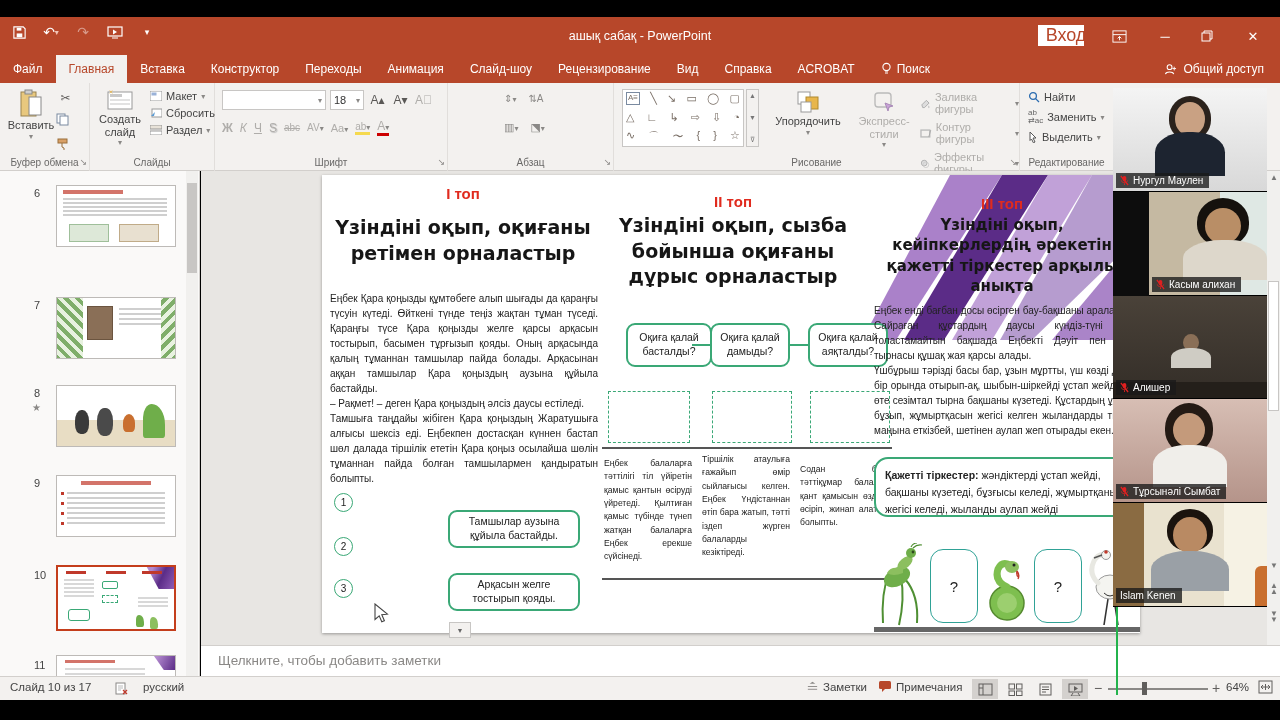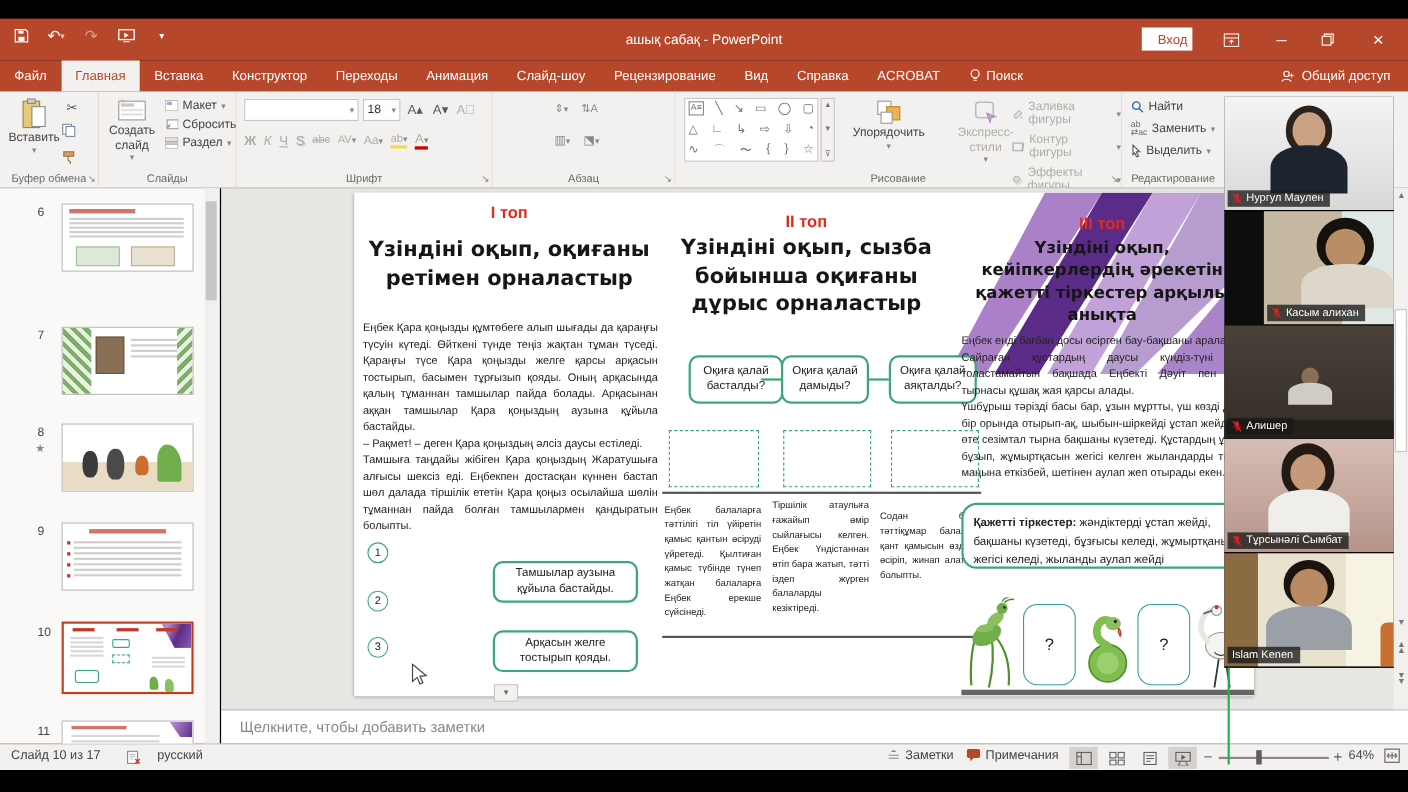--- a/index.html
+++ b/index.html
@@ -6,21 +6,21 @@
   html,body { width:1280px; height:720px; font-family:"Liberation Sans",sans-serif; }
   .screen { position:relative; width:1280px; height:720px; background:#000; overflow:hidden; }
   .abs { position:absolute; }
 
   
   .titlebar { position:absolute; left:0; top:17px; width:1280px; height:38px; background:#B7472A; color:#fff; }
   .qat { position:absolute; left:10px; top:6px; display:flex; gap:14px; align-items:center; }
   .qat .qbtn { width:18px; height:18px; display:flex; align-items:center; justify-content:center; font-size:14px; color:#fff; }
   .qat .dim { opacity:.45; }
   .doc-title { position:absolute; left:0; right:0; top:0; height:38px; display:flex; align-items:center; justify-content:center; font-size:12.5px; color:#fff; pointer-events:none; }
-  .signin { position:absolute; left:1038px; top:8px; width:46px; height:21px; background:#fff; color:#B7472A; font-size:12px; display:flex; align-items:center; justify-content:center;padding-left:10px; }
+  .signin { position:absolute; left:1038px; top:8px; width:46px; height:21px; background:#fff; color:#B7472A; font-size:18px; display:flex; align-items:center; justify-content:center;padding-left:10px; }
   .winbtn { position:absolute; top:0; width:42px; height:38px; display:flex; align-items:center; justify-content:center; color:#fff; font-size:13px; }
 
   
   .tabrow { position:absolute; left:0; top:55px; width:1280px; height:28px; background:#B7472A; display:flex; align-items:flex-end; }
   .tab { padding:0 13px; height:28px; line-height:28px; font-size:12px; color:#fff; white-space:nowrap; }
   .tab.active { background:#F3F1EF; color:#B7472A; }
   .tellme { display:flex; align-items:center; gap:5px; }
   .share-btn { position:absolute; right:8px; top:0; height:28px; display:flex; align-items:center; gap:6px; color:#fff; font-size:12px; padding:0 8px; }
 
   
@@ -307,21 +307,21 @@
         </div>
       <div class="bigbtn" style="left:155px;top:6px;width:78px;">
         <svg width="26" height="26" viewBox="0 0 26 26">
             <rect x="3" y="3" width="12" height="12" fill="#fff" stroke="#999"></rect>
             <rect x="11" y="8" width="12" height="12" fill="#E8B64C" stroke="#b08a2e"></rect>
             <rect x="6" y="13" width="10" height="10" fill="#fff" stroke="#999"></rect>
           </svg>
         <span>Упорядочить</span>
           <span class="caret">▾</span>
       </div>
-      <div class="bigbtn dis" style="left:238px;top:6px;width:64px;margin-left:12px;">
+      <div class="bigbtn dis" style="left:238px;top:6px;width:64px;">
         <svg width="26" height="26" viewBox="0 0 26 26">
             <rect x="4" y="4" width="16" height="14" rx="3" fill="none" stroke="#bbb" stroke-width="1.4"></rect>
             <path d="M14 14l8 3-4 1-1 4z" fill="#c9a2d8" stroke="#a98ab8"></path>
           </svg>
         <span>Экспресс-стили</span>
           <span class="caret">▾</span>
       </div>
       <div class="abs" style="left:306px;top:8px;display:flex;flex-direction:column;gap:6px;">
         <span class="smallbtn dis">
             <svg width="12" height="11" viewBox="0 0 12 11">

